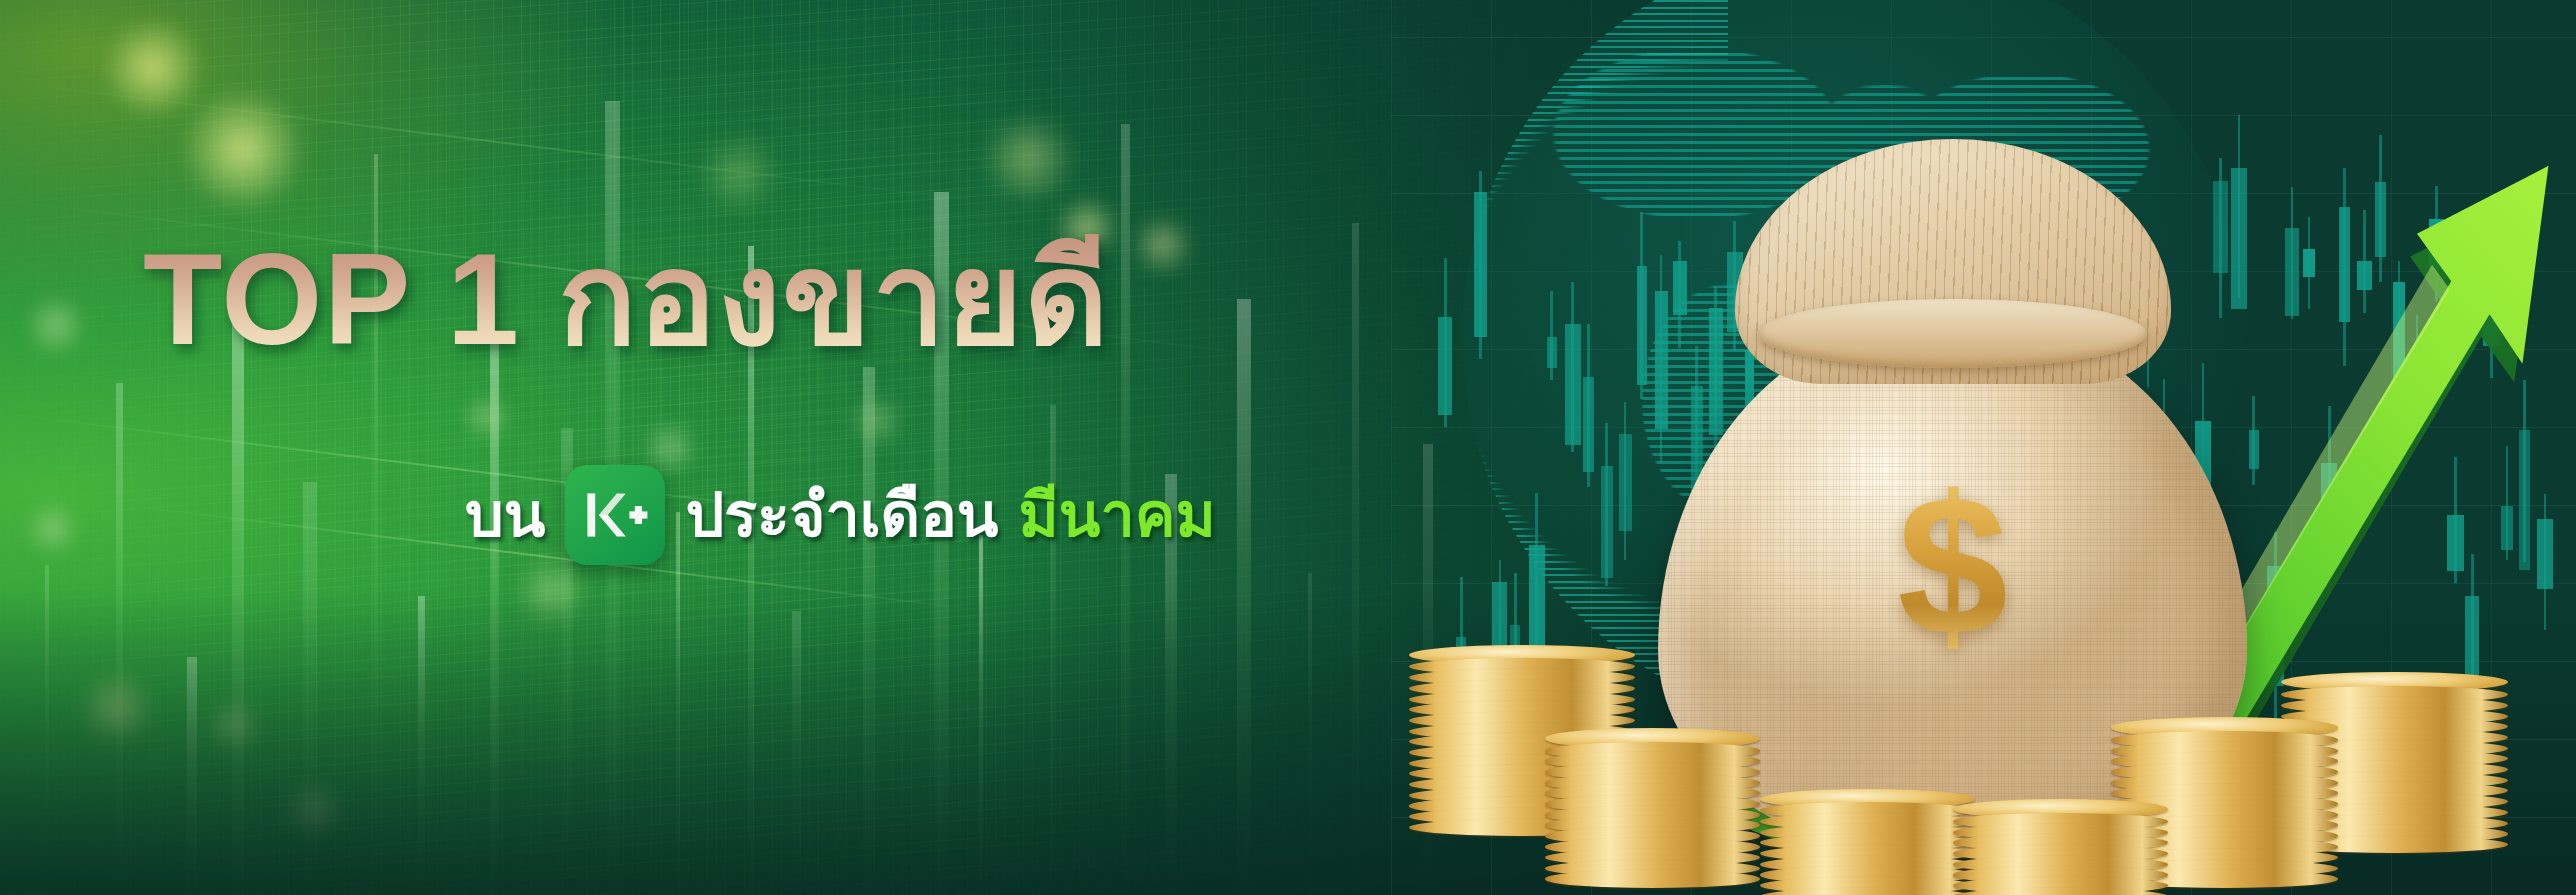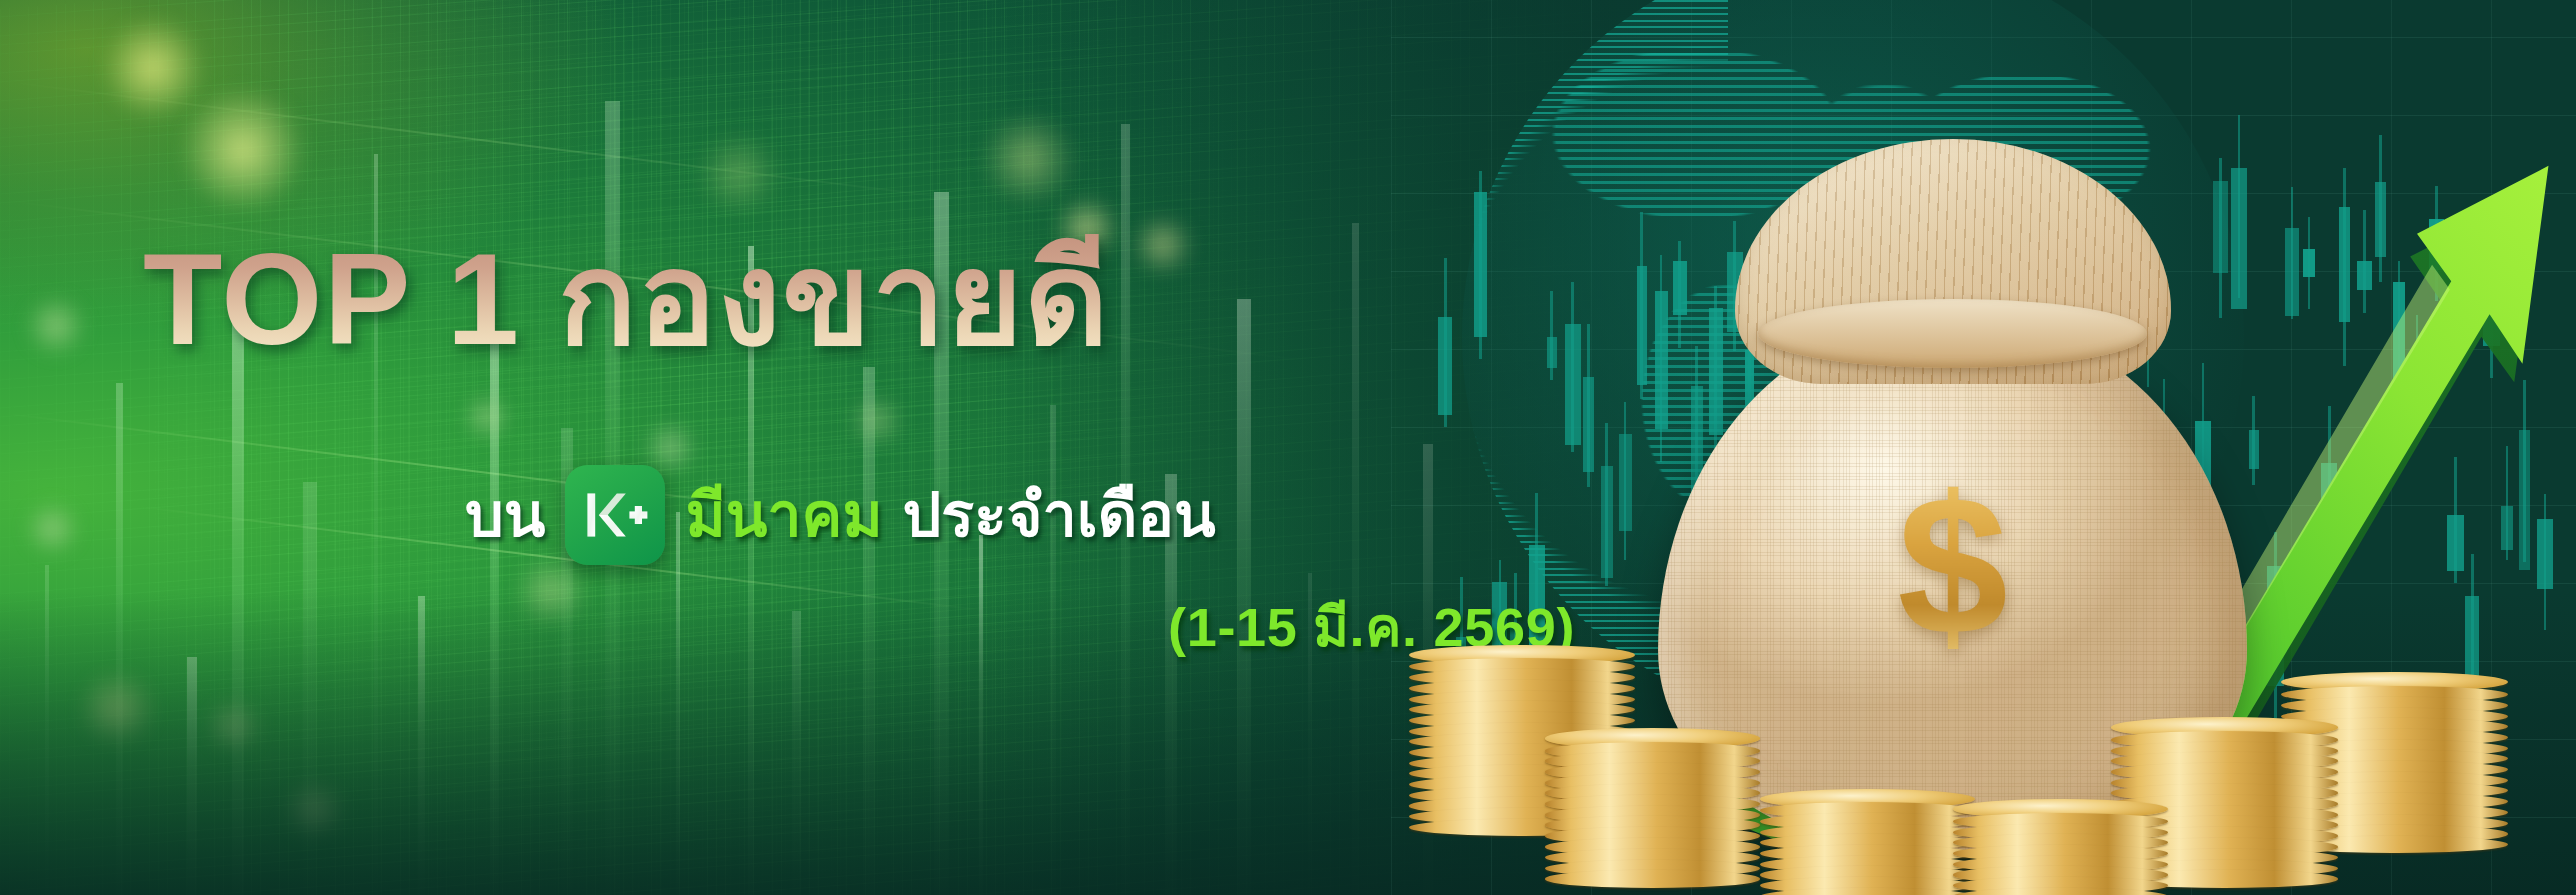--- a/index.html
+++ b/index.html
@@ -671,21 +671,20 @@
             </linearGradient>
           </defs>
           <rect x="14" y="24" width="13" height="72" fill="url(#kg)"></rect>
           <path d="M33 60 L63 24 L78 24 L48 60 Z" fill="#d9ead9"></path>
           <path d="M33 60 L63 96 L78 96 L48 60 Z" fill="url(#kg)"></path>
           <rect x="84" y="54" width="30" height="12" fill="url(#kg)"></rect>
           <rect x="93" y="45" width="12" height="30" fill="url(#kg)"></rect>
         </svg>
       </span>
 
+      <span class="l2-text">ประจำเดือน</span>
       <span class="l2-text accent">มีนาคม</span>
-      <span class="l2-text">ประจำเดือน</span>
     </div>
 
-    <div class="dateline">(1-15 มี.ค. 2569)</div>
   </div>
 
 </div>
 
 
 </body></html>

